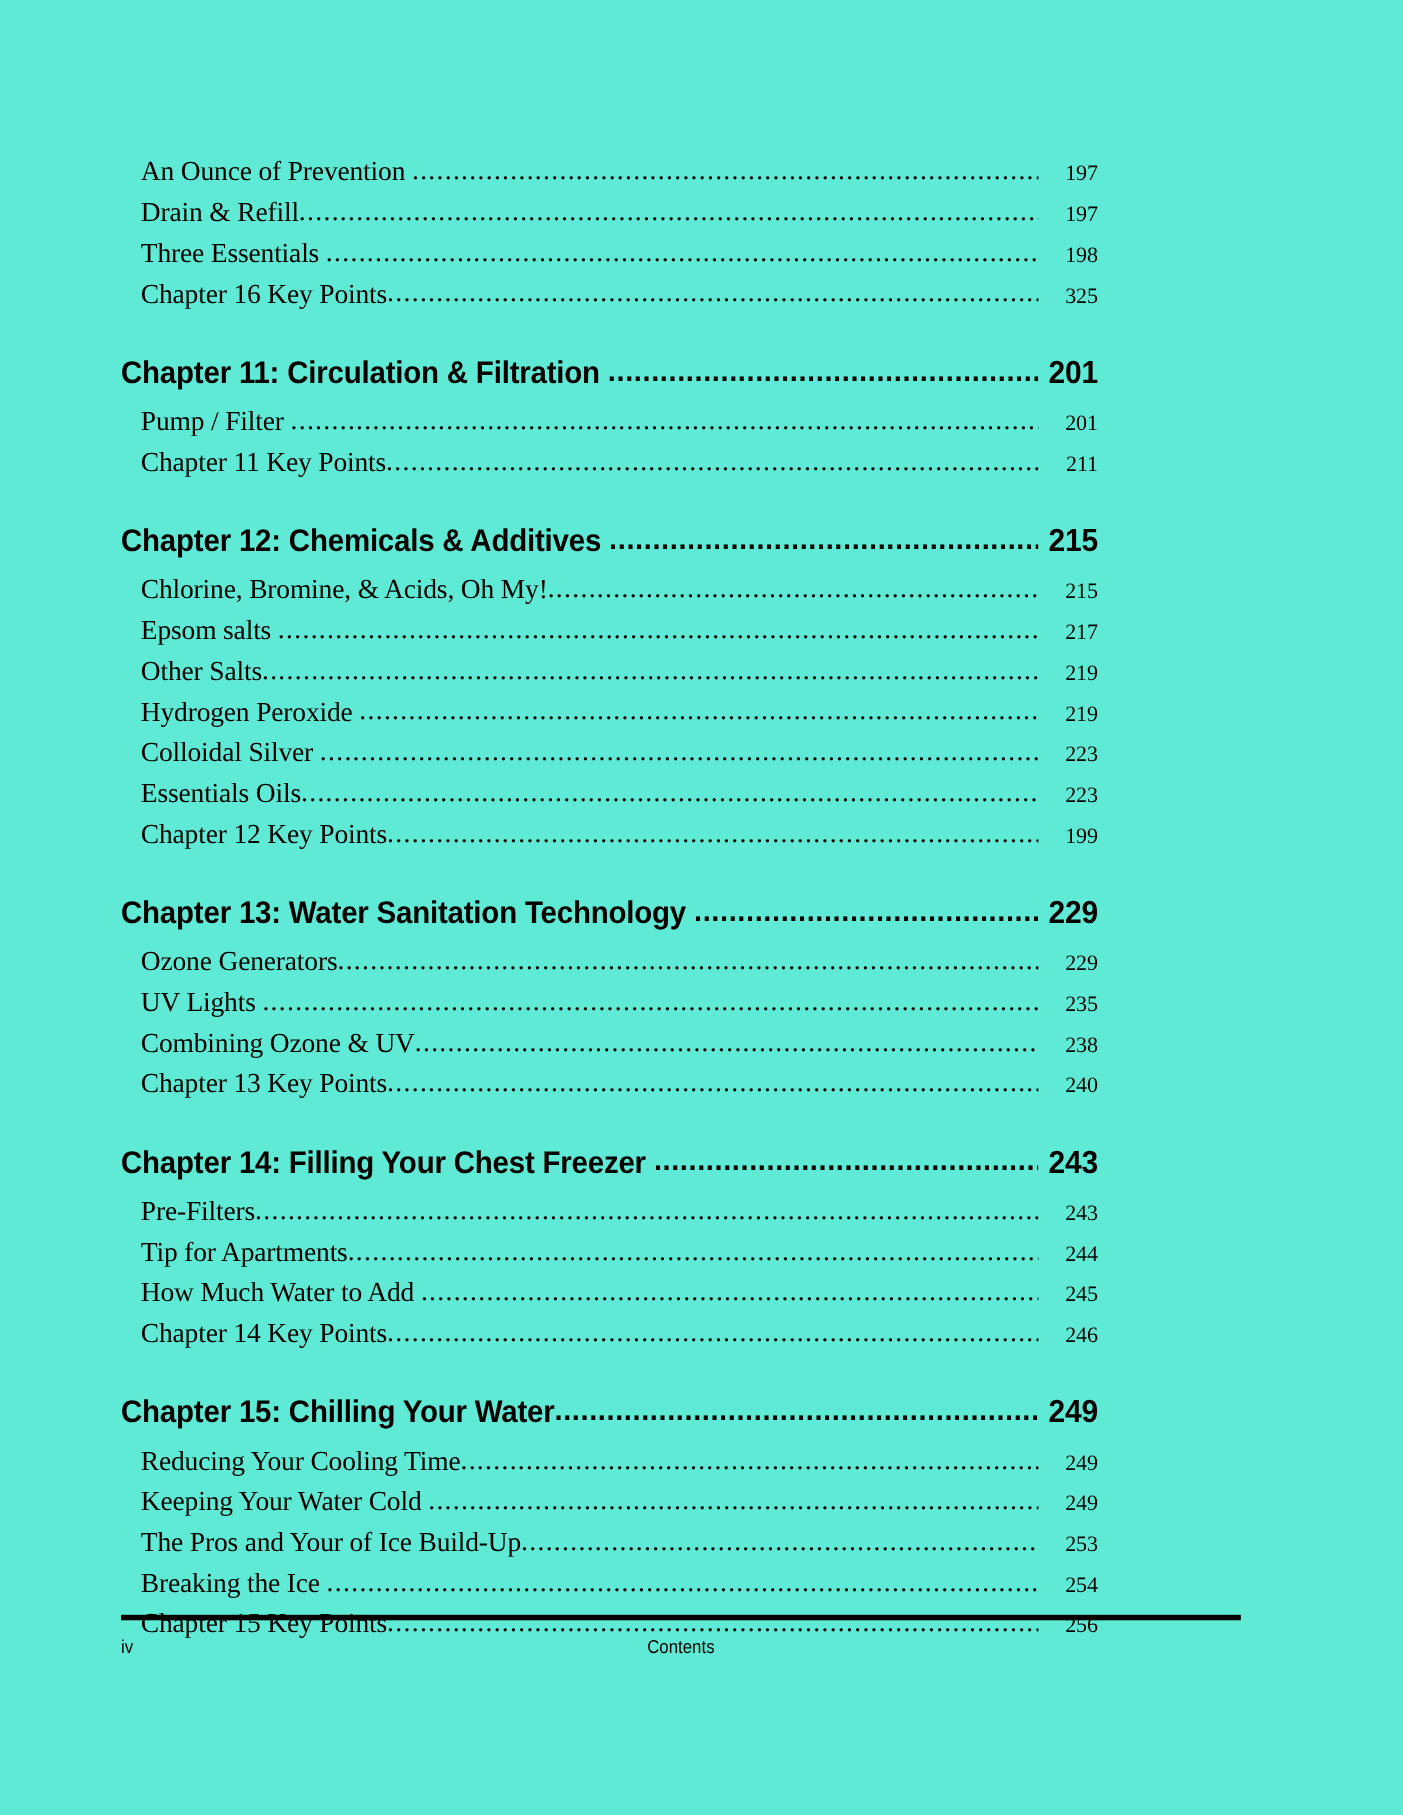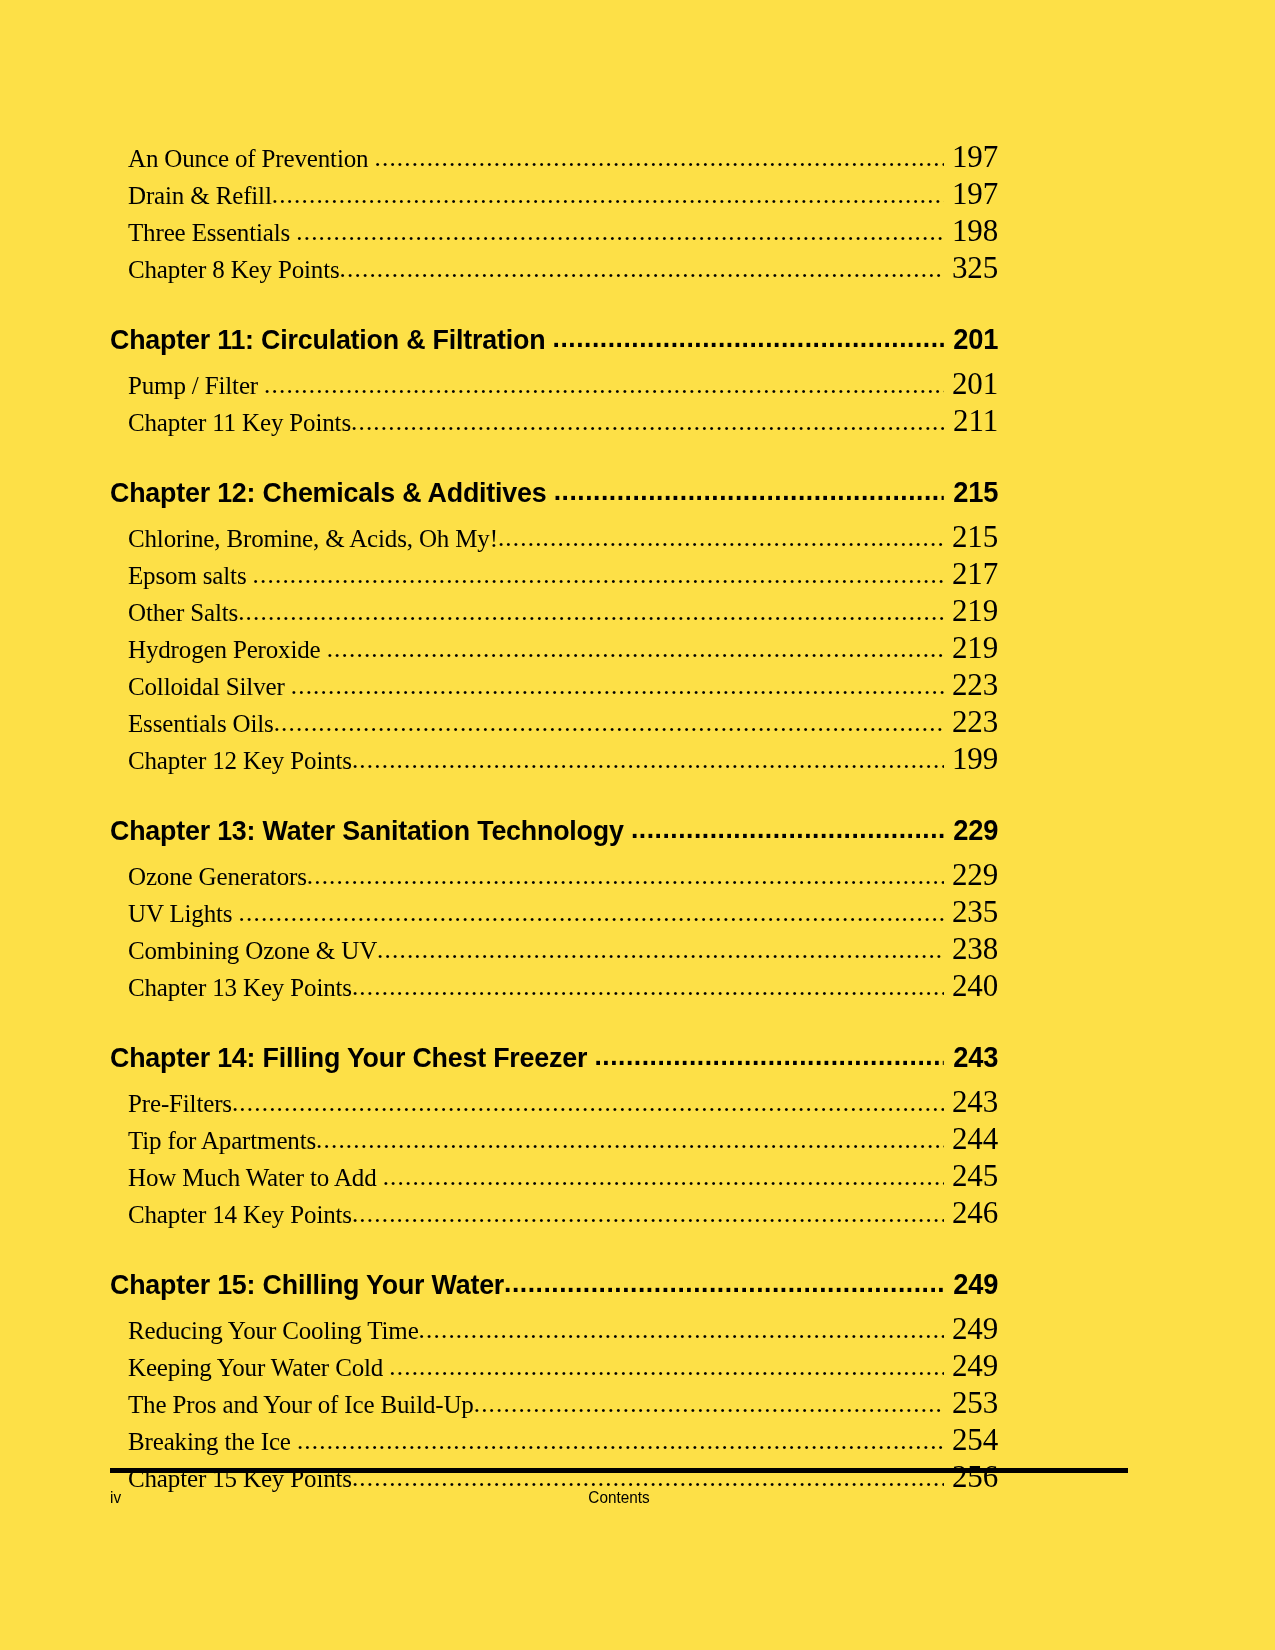--- a/index.html
+++ b/index.html
@@ -9,21 +9,21 @@
     background: #ffffff;
   }
   body {
     font-family: "Liberation Serif", "DejaVu Serif", serif;
     color: #000000;
   }
   .page {
     position: relative;
     width: 1275px;
     height: 1650px;
-    background: #fde047;
+    background: #5eead4;
     overflow: hidden;
     box-sizing: border-box;
   }
 
   .toc {
     position: absolute;
     left: 110px;
     top: 138px;
     width: 888px;
   }
@@ -59,21 +59,21 @@
     font-family: "Liberation Serif", "DejaVu Serif", serif;
     letter-spacing: -0.15px;
   }
   .entry .leader {
     font-size: 25px;
     letter-spacing: 1.2px;
     position: relative;
     top: -1px;
   }
   .entry .pageno {
-    font-size: 31px;
+    font-size: 20px;
     min-width: 52px;
     padding-left: 2px;
   }
 
   
   .chapter {
     height: 56px;
     font-size: 28.5px;
     line-height: 60px;
     font-weight: bold;
@@ -149,21 +149,21 @@
         <span class="label">Drain &amp; Refill</span>
         <span class="leader">...............................................................................................................................................................................................................................................................................................................................................................................................................</span>
         <span class="pageno">197</span>
       </div>
       <div class="row entry">
         <span class="label">Three Essentials&nbsp;</span>
         <span class="leader">...............................................................................................................................................................................................................................................................................................................................................................................................................</span>
         <span class="pageno">198</span>
       </div>
       <div class="row entry">
-        <span class="label">Chapter 8 Key Points</span>
+        <span class="label">Chapter 16 Key Points</span>
         <span class="leader">...............................................................................................................................................................................................................................................................................................................................................................................................................</span>
         <span class="pageno">325</span>
       </div>
       <div class="gap-before-chapter"></div>
       <div class="row chapter">
         <span class="label">Chapter 11: Circulation &amp; Filtration&nbsp;</span>
         <span class="leader">...............................................................................................................................................................................................................................................................................................................................................................................................................</span>
         <span class="pageno">201</span>
       </div>
       <div class="row entry">

